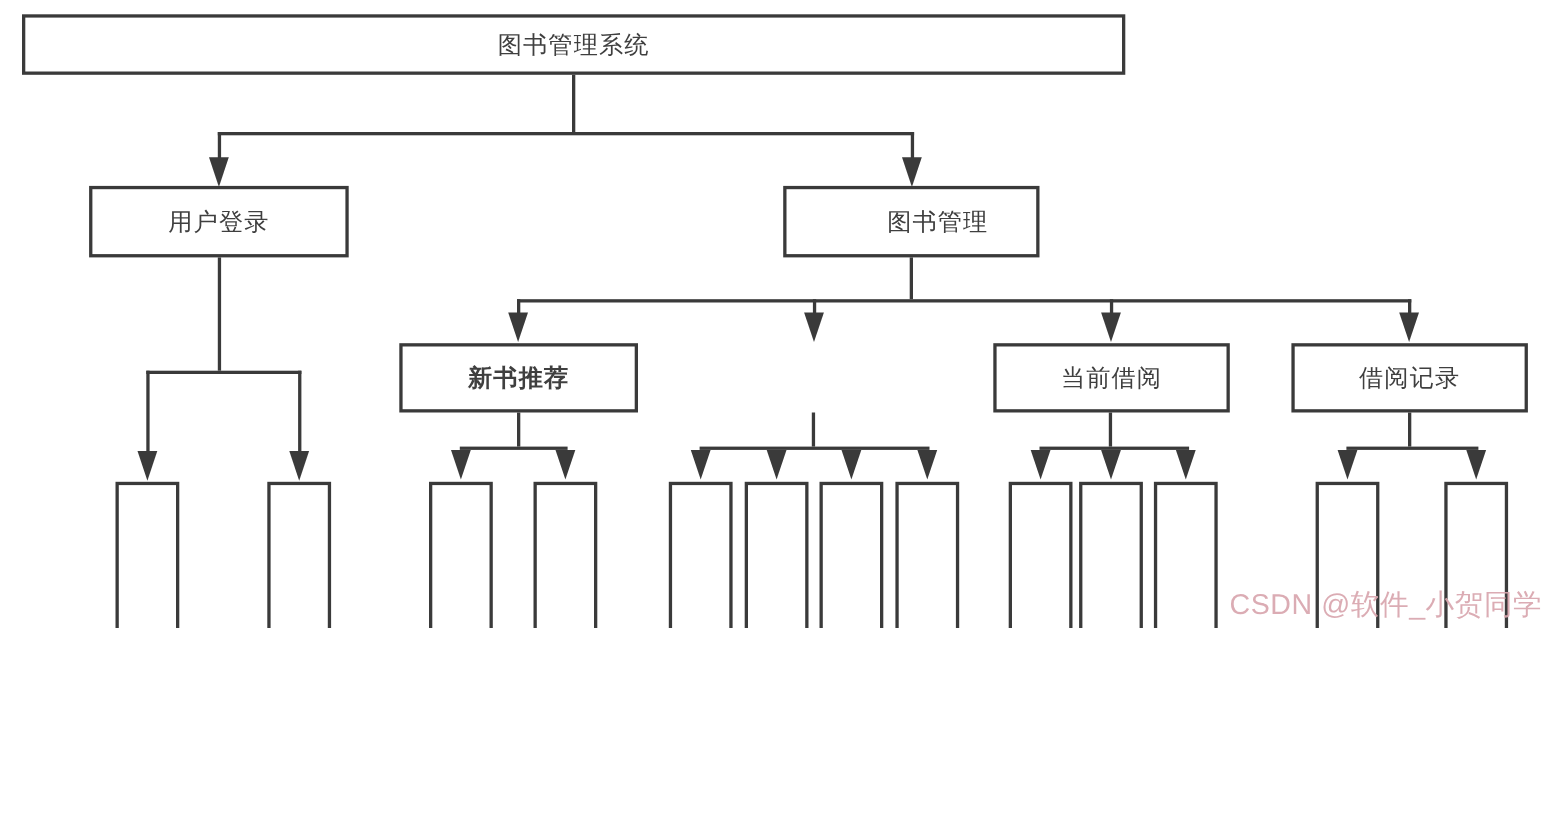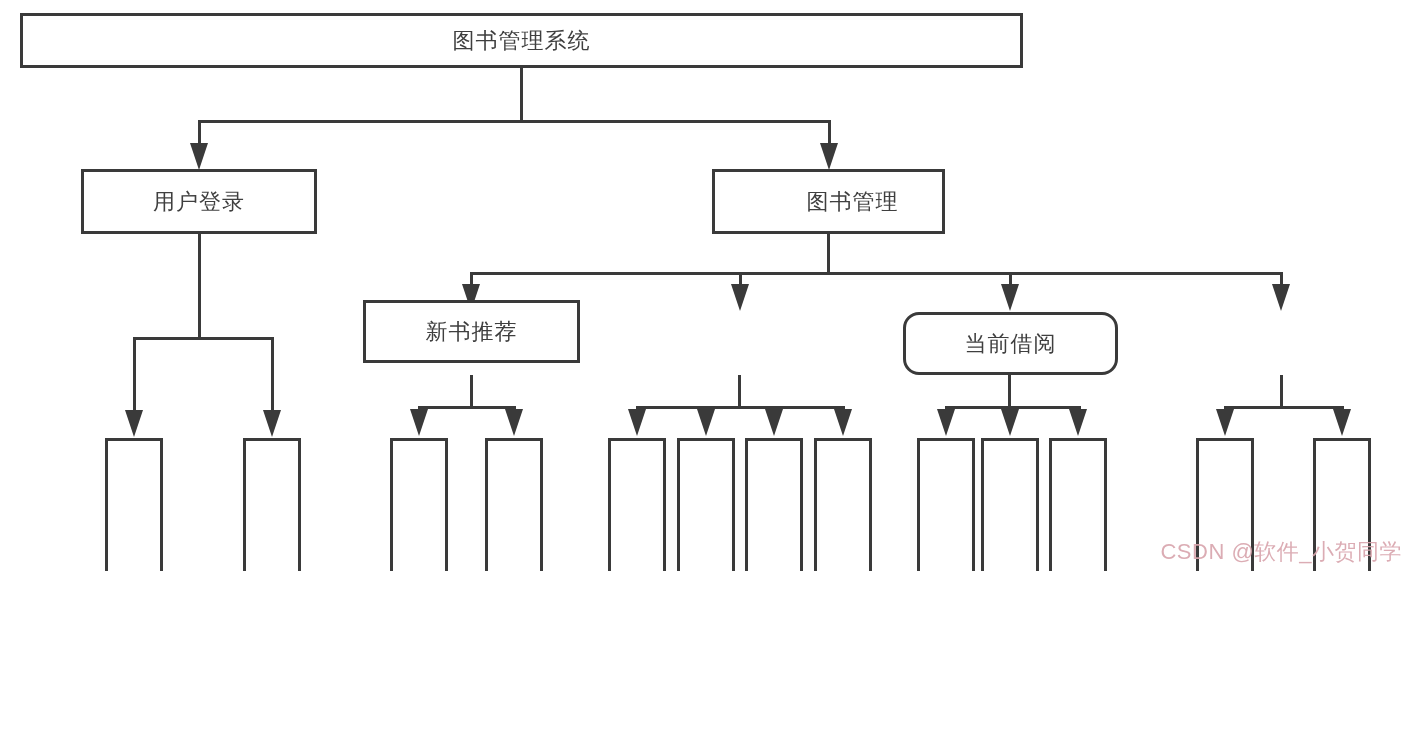--- a/index.html
+++ b/index.html
@@ -56,21 +56,21 @@
     position:absolute;
     width:0;height:0;
     border-left:9px solid transparent;
     border-right:9px solid transparent;
     border-top:27px solid var(--line);
   }
   .watermark{
     position:absolute;
     right:3px;
     bottom:4px;
-    font-size:22px;
+    font-size:26px;
     color:var(--wm);
     opacity:.92;
     z-index:10;
     letter-spacing:0.5px;
     white-space:nowrap;
     margin-top:35px;
   }
 </style>
 </head>
 <body>
@@ -106,25 +106,28 @@
   <div class="hl" style="left:470px;top:272px;width:813px;"></div>
   <div class="vl" style="left:470px;top:272px;height:14px;"></div>
   <div class="ah" style="left:462px;top:284px;"></div>
   <div class="vl" style="left:739px;top:272px;height:14px;"></div>
   <div class="ah" style="left:731px;top:284px;"></div>
   <div class="vl" style="left:1009px;top:272px;height:14px;"></div>
   <div class="ah" style="left:1001px;top:284px;"></div>
   <div class="vl" style="left:1280px;top:272px;height:14px;"></div>
   <div class="ah" style="left:1272px;top:284px;"></div>
 
-  <div class="hbox" style="left:363px;top:300px;width:217px;height:63px;">
+  <div class="hbox" style="left:363px;top:312px;width:217px;height:63px;font-weight:bold;">
     <span>新书推荐</span>
   </div>
-  <div class="hbox" style="left:903px;top:312px;width:215px;height:63px;border-radius:16px;">
+  <div class="hbox" style="left:903px;top:312px;width:215px;height:63px;">
     <span>当前借阅</span>
+  </div>
+  <div class="hbox" style="left:1174px;top:312px;width:215px;height:63px;">
+    <span>借阅记录</span>
   </div>
 
   <div class="vl" style="left:470px;top:375px;height:31px;"></div>
   <div class="hl" style="left:418px;top:406px;width:98px;"></div>
   <div class="ah" style="left:410px;top:409px;"></div>
   <div class="ah" style="left:505px;top:409px;"></div>
 
   <div class="vl" style="left:738px;top:375px;height:31px;"></div>
   <div class="hl" style="left:636px;top:406px;width:209px;"></div>
   <div class="ah" style="left:628px;top:409px;"></div>

